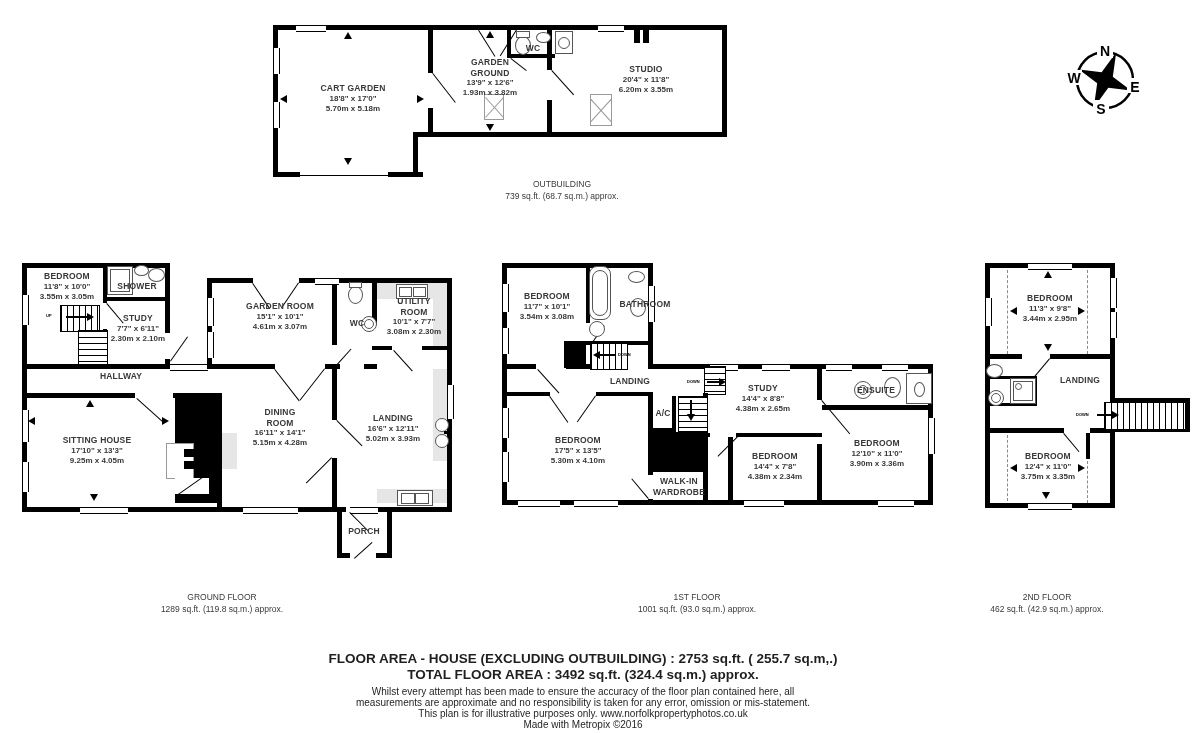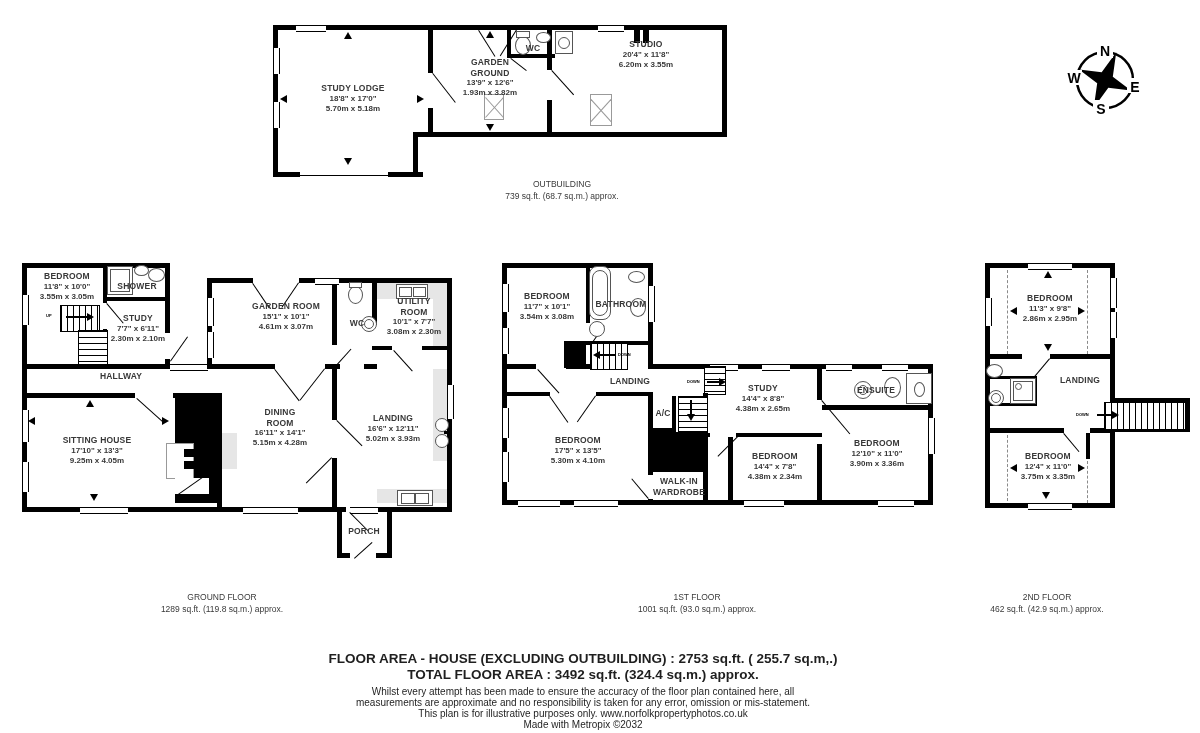--- a/index.html
+++ b/index.html
@@ -72,33 +72,33 @@
     </div>
   <div class="xbox" style="left:484px;top:94px;width:18px;height:24px"></div>
   <div class="xbox" style="left:590px;top:94px;width:20px;height:30px"></div>
   <div class="tu" style="left:344px;top:32px"></div>
   <div class="td" style="left:344px;top:158px"></div>
   <div class="tl" style="left:280px;top:95px"></div>
   <div class="tr" style="left:417px;top:95px"></div>
   <div class="tu" style="left:486px;top:31px"></div>
   <div class="td" style="left:486px;top:124px"></div>
   <div class="lbl" style="left:293px;top:83px;width:120px">
-      <div class="nm">STUDY LODGE</div>
+      <div class="nm">CART GARDEN</div>
       <div class="dm">18'8" x 17'0"</div>
       <div class="dm">5.70m x 5.18m</div>
     </div>
   <div class="lbl" style="left:457px;top:57px;width:66px">
       <div class="nm">GARDEN GROUND</div>
       <div class="dm">13'9" x 12'6"</div>
       <div class="dm">1.93m x 3.82m</div>
     </div>
   <div class="lbl" style="left:520px;top:43px;width:26px">
       <div class="nm">WC</div>
     </div>
-  <div class="lbl" style="left:586px;top:39px;width:120px">
+  <div class="lbl" style="left:586px;top:64px;width:120px">
       <div class="nm">STUDIO</div>
       <div class="dm">20'4" x 11'8"</div>
       <div class="dm">6.20m x 3.55m</div>
     </div>
   <div class="cap" style="left:462px;top:179px;width:200px">
       <div>OUTBUILDING</div>
       <div>739 sq.ft. (68.7 sq.m.) approx.</div>
     </div>
 </div>
 
@@ -213,21 +213,21 @@
       <div class="dm">2.30m x 2.10m</div>
     </div>
   <div class="lbl" style="left:71px;top:371px;width:100px">
       <div class="nm">HALLWAY</div>
     </div>
   <div class="lbl" style="left:37px;top:435px;width:120px">
       <div class="nm">SITTING HOUSE</div>
       <div class="dm">17'10" x 13'3"</div>
       <div class="dm">9.25m x 4.05m</div>
     </div>
-  <div class="lbl" style="left:226px;top:301px;width:120px">
+  <div class="lbl" style="left:220px;top:301px;width:120px">
       <div class="nm">GARDEN ROOM</div>
       <div class="dm">15'1" x 10'1"</div>
       <div class="dm">4.61m x 3.07m</div>
     </div>
   <div class="lbl" style="left:344px;top:318px;width:26px">
       <div class="nm">WC</div>
     </div>
   <div class="lbl" style="left:384px;top:296px;width:60px">
       <div class="nm">UTILITY ROOM</div>
       <div class="dm">10'1" x 7'7"</div>
@@ -322,21 +322,21 @@
     </div>
   <div class="ov" style="left:884px;top:377px;width:15px;height:19px"></div>
   <div class="fx" style="left:906px;top:373px;width:24px;height:29px">
       <div class="ov" style="left:7px;top:8px;width:9px;height:13px"></div>
     </div>
   <div class="lbl" style="left:497px;top:291px;width:100px">
       <div class="nm">BEDROOM</div>
       <div class="dm">11'7" x 10'1"</div>
       <div class="dm">3.54m x 3.08m</div>
     </div>
-  <div class="lbl" style="left:590px;top:299px;width:62px">
+  <div class="lbl" style="left:614px;top:299px;width:62px">
       <div class="nm">BATHROOM</div>
     </div>
   <div class="lbl" style="left:580px;top:376px;width:100px">
       <div class="nm">LANDING</div>
     </div>
   <div class="lbl" style="left:649px;top:408px;width:28px">
       <div class="nm">A/C</div>
     </div>
   <div class="lbl" style="left:528px;top:435px;width:100px">
       <div class="nm">BEDROOM</div>
@@ -412,21 +412,21 @@
   <div class="tu" style="left:1044px;top:271px"></div>
   <div class="td" style="left:1044px;top:344px"></div>
   <div class="tl" style="left:1010px;top:307px"></div>
   <div class="tr" style="left:1078px;top:307px"></div>
   <div class="tl" style="left:1010px;top:464px"></div>
   <div class="tr" style="left:1078px;top:464px"></div>
   <div class="td" style="left:1042px;top:492px"></div>
   <div class="lbl" style="left:1000px;top:293px;width:100px">
       <div class="nm">BEDROOM</div>
       <div class="dm">11'3" x 9'8"</div>
-      <div class="dm">2.86m x 2.95m</div>
+      <div class="dm">3.44m x 2.95m</div>
     </div>
   <div class="lbl" style="left:1040px;top:375px;width:80px">
       <div class="nm">LANDING</div>
     </div>
   <div class="lbl" style="left:998px;top:451px;width:100px">
       <div class="nm">BEDROOM</div>
       <div class="dm">12'4" x 11'0"</div>
       <div class="dm">3.75m x 3.35m</div>
     </div>
   <div class="cap" style="left:947px;top:592px;width:200px">
@@ -451,14 +451,14 @@
     <text x="38" y="78" text-anchor="middle" font-size="14" font-weight="bold" fill="#000">S</text>
   </svg>
 </div>
 
 <div class="grp">
   <div class="sum" style="left:183px;top:651px;width:800px;font-size:13.5px;font-weight:bold">FLOOR AREA - HOUSE (EXCLUDING OUTBUILDING) : 2753 sq.ft. ( 255.7 sq.m,.)</div>
   <div class="sum" style="left:183px;top:667px;width:800px;font-size:13.5px;font-weight:bold">TOTAL FLOOR AREA : 3492 sq.ft. (324.4 sq.m.) approx.</div>
   <div class="sum" style="left:183px;top:686px;width:800px;font-size:10px">Whilst every attempt has been made to ensure the accuracy of the floor plan contained here, all</div>
   <div class="sum" style="left:183px;top:697px;width:800px;font-size:10px">measurements are approximate and no responsibility is taken for any error, omission or mis-statement.</div>
   <div class="sum" style="left:183px;top:708px;width:800px;font-size:10px">This plan is for illustrative purposes only. www.norfolkpropertyphotos.co.uk</div>
-  <div class="sum" style="left:183px;top:719px;width:800px;font-size:10px">Made with Metropix ©2032</div>
+  <div class="sum" style="left:183px;top:719px;width:800px;font-size:10px">Made with Metropix ©2016</div>
 </div>
 
 </body></html>

